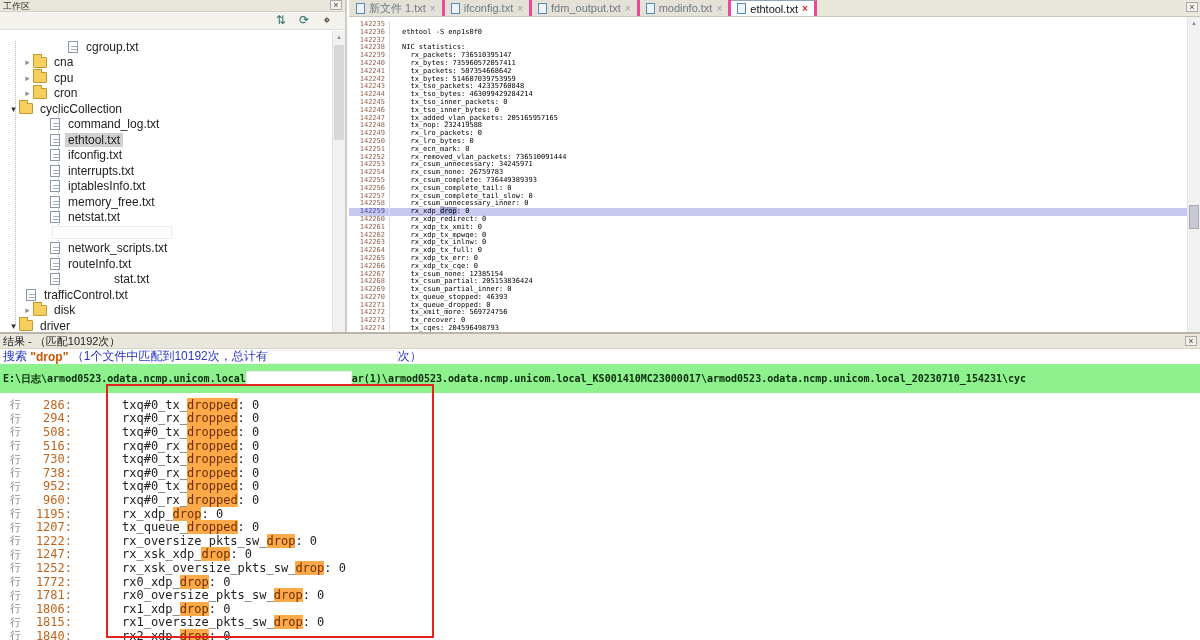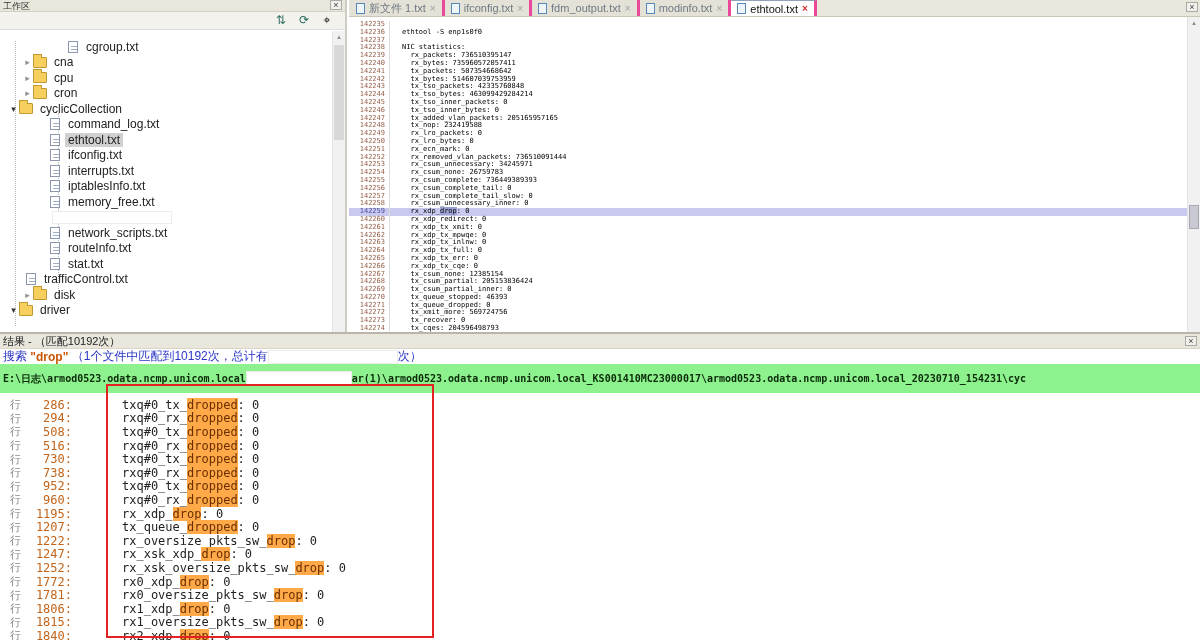--- a/index.html
+++ b/index.html
@@ -128,31 +128,35 @@
         </div>
         <div class="trow" style="padding-left: 50px;">
           <span class="file-ico"></span>
           <span class="tlabel">iptablesInfo.txt</span>
         </div>
         <div class="trow" style="padding-left: 50px;">
           <span class="file-ico"></span>
           <span class="tlabel">memory_free.txt</span>
         </div>
         <div class="trow" style="padding-left: 50px;">
+          <span class="file-ico"></span>
+          <span class="tlabel">netstat.txt</span>
+        </div>
+        <div class="trow" style="padding-left: 50px;">
           <span class="patch-inline tree-patch"></span>
         </div>
         <div class="trow" style="padding-left: 50px;">
           <span class="file-ico"></span>
           <span class="tlabel">network_scripts.txt</span>
         </div>
         <div class="trow" style="padding-left: 50px;">
           <span class="file-ico"></span>
           <span class="tlabel">routeInfo.txt</span>
         </div>
-        <div class="trow" style="padding-left: 50px;">
+        <div class="trow" style="padding-left: 50px; gap: 46px;">
           <span class="file-ico"></span>
           <span class="tlabel">stat.txt</span>
         </div>
         <div class="trow" style="padding-left: 26px;">
           <span class="file-ico"></span>
           <span class="tlabel">trafficControl.txt</span>
         </div>
         <div class="trow" style="padding-left: 22px;">
           <span class="arrow">▸</span>
           <span class="fold-ico"></span>

